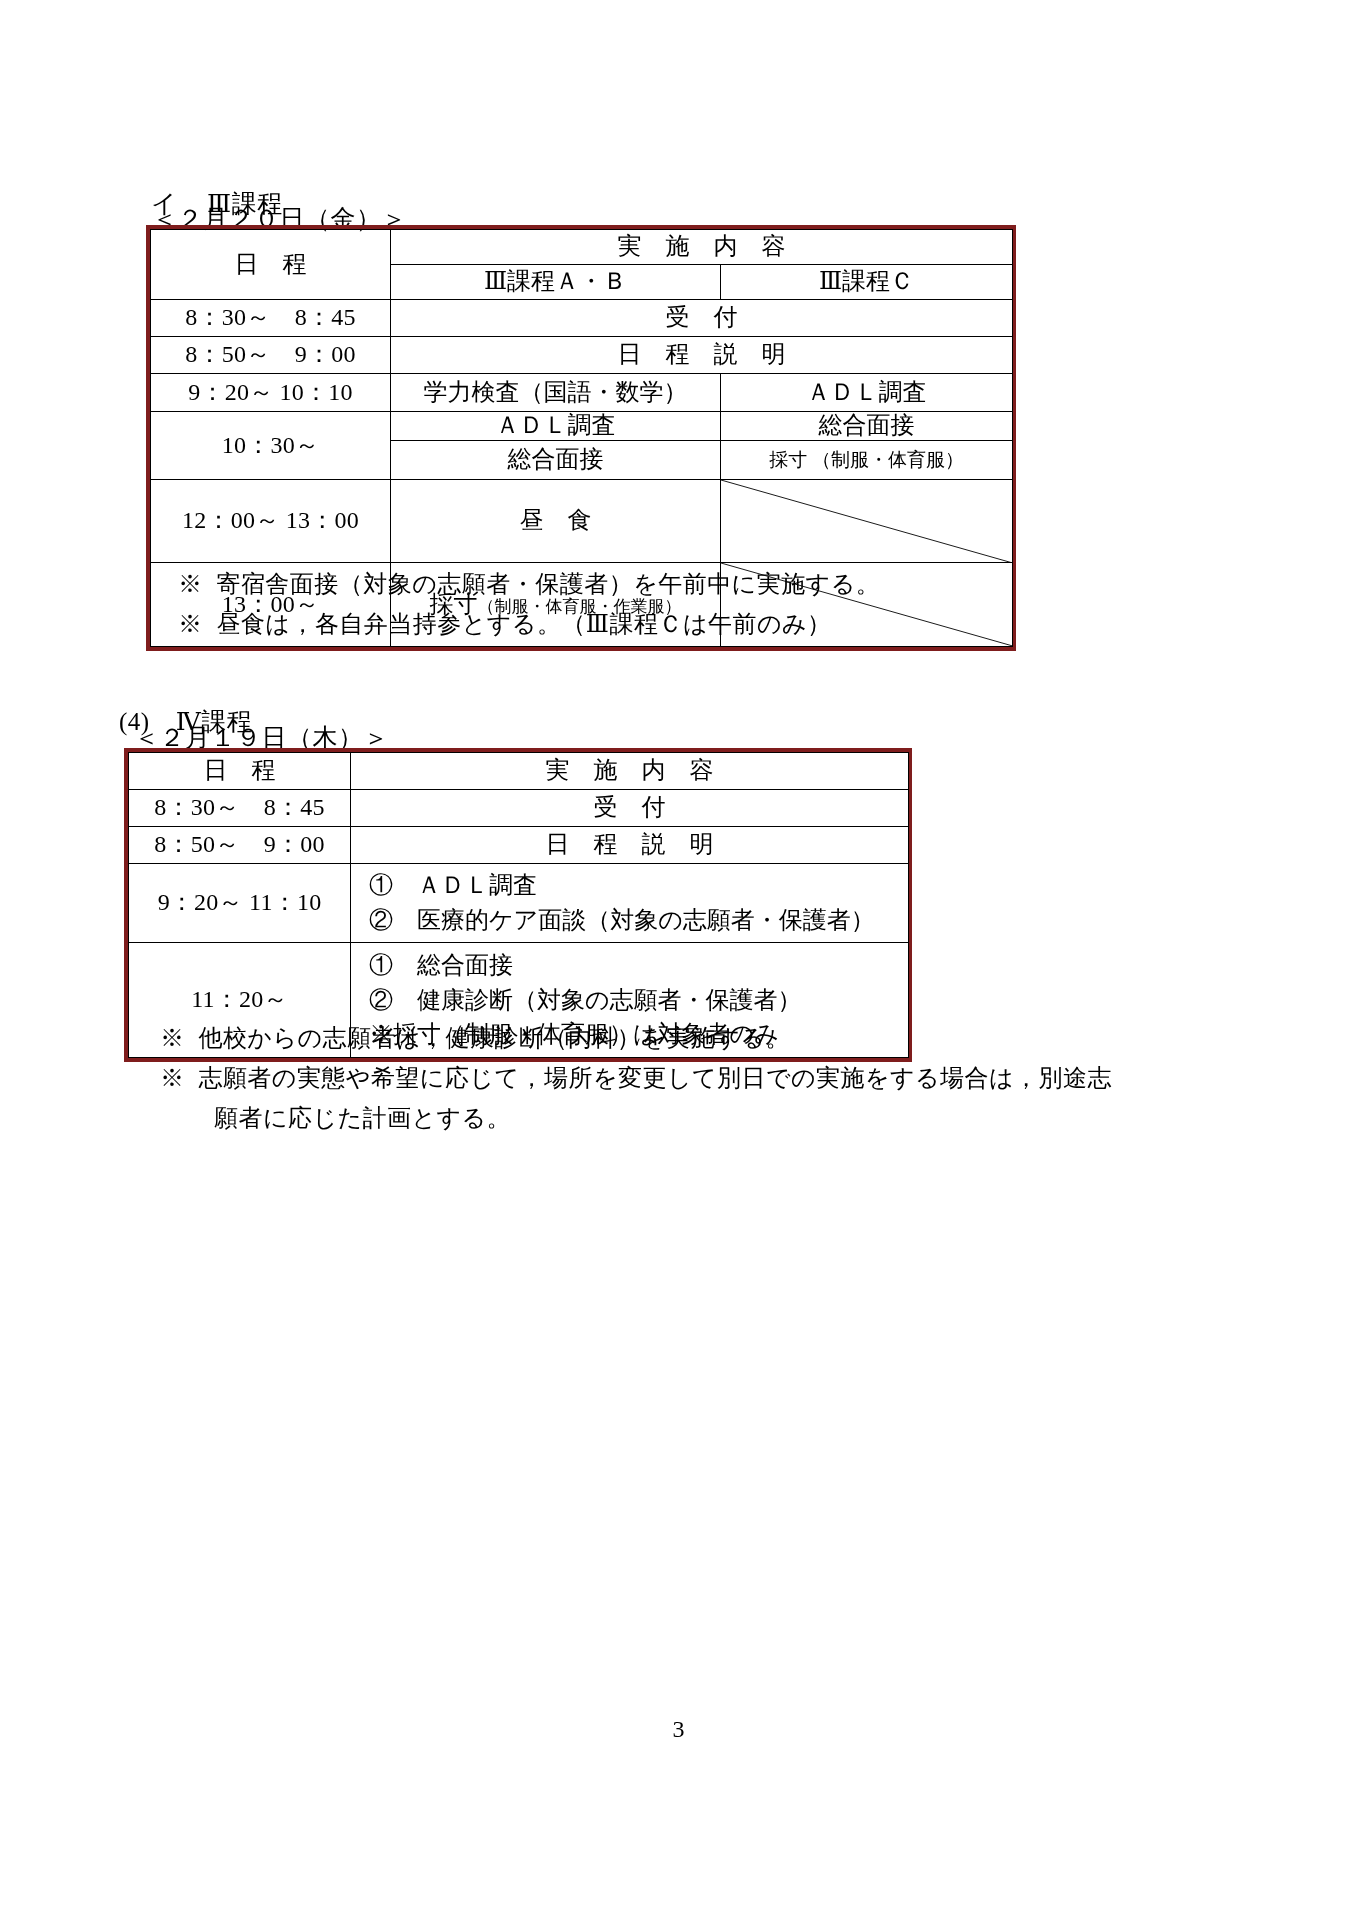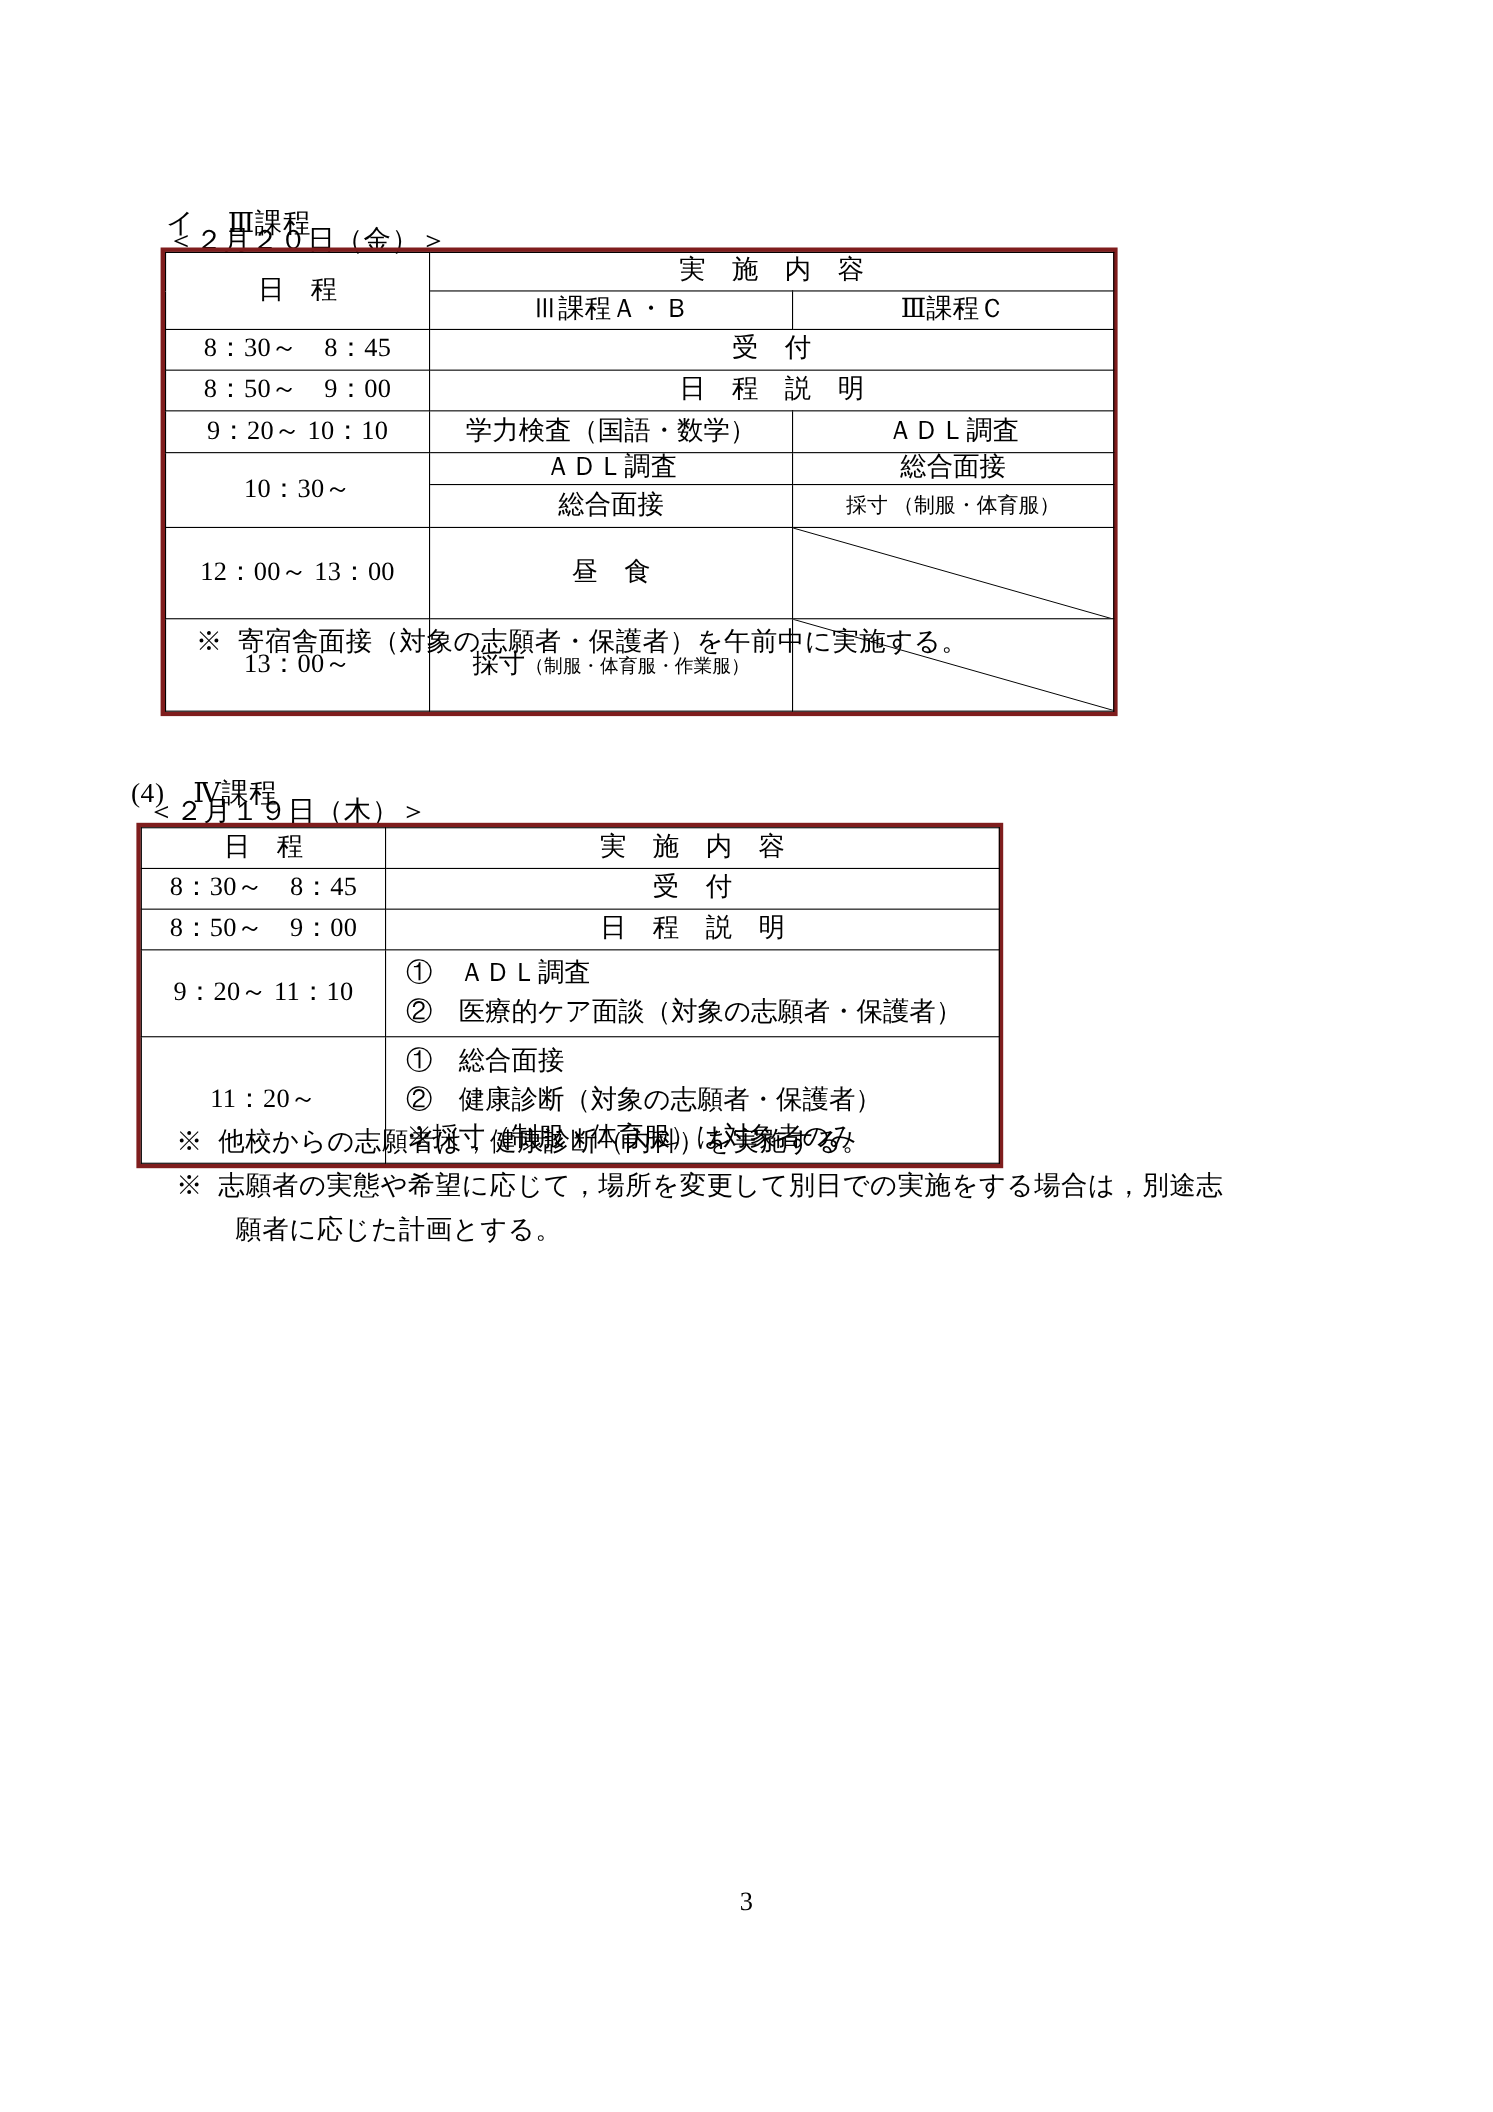--- a/index.html
+++ b/index.html
@@ -130,21 +130,21 @@
           <col class="c-ab">
           <col class="c-c">
       </colgroup>
       <tbody>
 
         <tr>
           <td class="hdr" rowspan="2" style="height:68px;">日　程</td>
           <td class="hdr" colspan="2" style="height:34px;">実　施　内　容</td>
         </tr>
         <tr>
-          <td class="hdr" style="height:34px;font-family:Liberation Serif, serif;">Ⅲ課程Ａ・Ｂ</td>
+          <td class="hdr" style="height:34px;">Ⅲ課程Ａ・Ｂ</td>
           <td class="hdr" style="height:34px;">Ⅲ課程Ｃ</td>
         </tr>
 
         <tr>
           <td class="time" style="height:36px;">8：30～　8：45</td>
           <td colspan="2">受　付</td>
         </tr>
 
         <tr>
           <td class="time" style="height:36px;">8：50～　9：00</td>
@@ -187,20 +187,23 @@
             </svg>
           </td>
         </tr>
       </tbody>
     </table>
   </div>
 
   <div class="note jp" style="left:152px; top:548px;">
     <span class="mark">※</span><span>寄宿舎面接（対象の志願者・保護者）を午前中に実施する。</span>
   </div>
+  <div class="note jp" style="left:152px; top:588px;">
+    <span class="mark">※</span><span>昼食は，各自弁当持参とする。（Ⅲ課程Ｃは午前のみ）</span>
+  </div>
 
   <div class="heading-row jp" style="left:92px; top:684px;">
     <span>(4)</span><span style="display:inline-block;width:26px;"></span><span>Ⅳ課程</span>
   </div>
 
   <div class="heading-row jp" style="left:134px; top:725px;">＜２月１９日（木）＞</div>
 
   <div class="tbl-outer" id="table2-wrap">
     <table id="table2">
       <colgroup>

